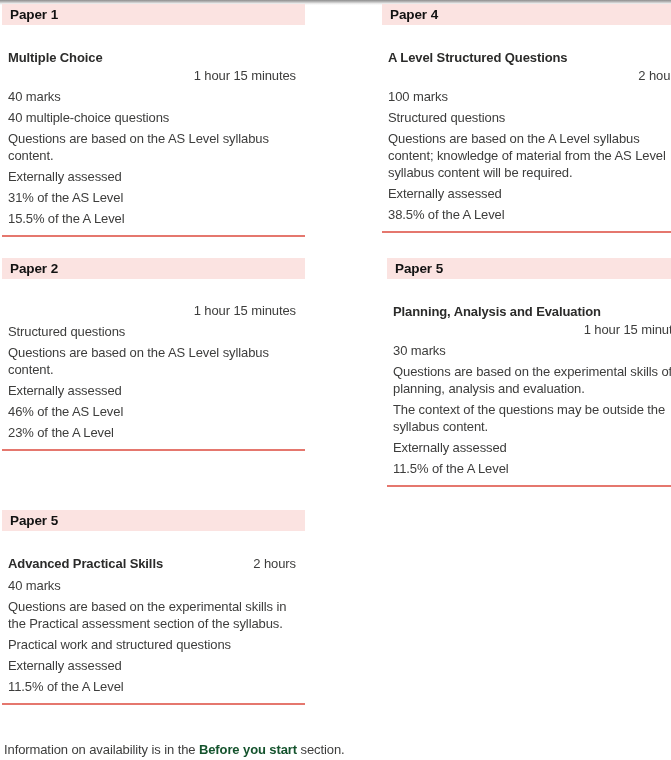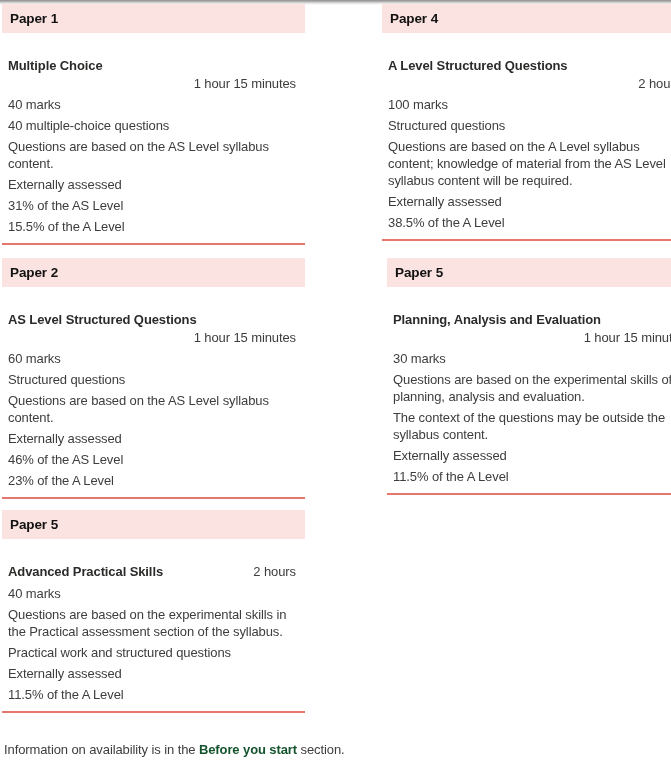--- a/index.html
+++ b/index.html
@@ -28,21 +28,21 @@
     top: 4px;
     display: grid;
     grid-template-columns: 303px 308px;
     column-gap: 35px;
     grid-template-rows: 254px 252px auto;
     align-items: start;
   }
   .paper { width: 100%; }
   .paper-header {
     background: var(--header-bg, #fbe3e1);
-    height: 29px;
+    height: 21px;
     display: flex;
     align-items: center;
     padding: 0 8px;
     box-sizing: border-box;
   }
   .paper-heading {
     font-weight: bold;
     font-size: 13.5px;
     color: var(--heading-text, #121212);
   }
@@ -108,26 +108,21 @@
           <p class="paper-line">15.5% of the A Level</p>
         </div>
     <div class="paper-rule"></div>
   </section>
 
   <section class="paper" style="grid-area: 2 / 1;">
     <header class="paper-header">
       <span class="paper-heading">Paper 2</span>
     </header>
     <div class="paper-body">
-      <div class="title-row">
-        <span class="paper-title">AS Level Structured Questions</span>
-
-      </div>
       <div class="paper-duration">1 hour 15 minutes</div>
-    <p class="paper-line">60 marks</p>
           <p class="paper-line">Structured questions</p>
           <p class="paper-line">Questions are based on the AS Level syllabus content.</p>
           <p class="paper-line">Externally assessed</p>
           <p class="paper-line">46% of the AS Level</p>
           <p class="paper-line">23% of the A Level</p>
         </div>
     <div class="paper-rule"></div>
   </section>
 
   <section class="paper" style="grid-area: 3 / 1;">

